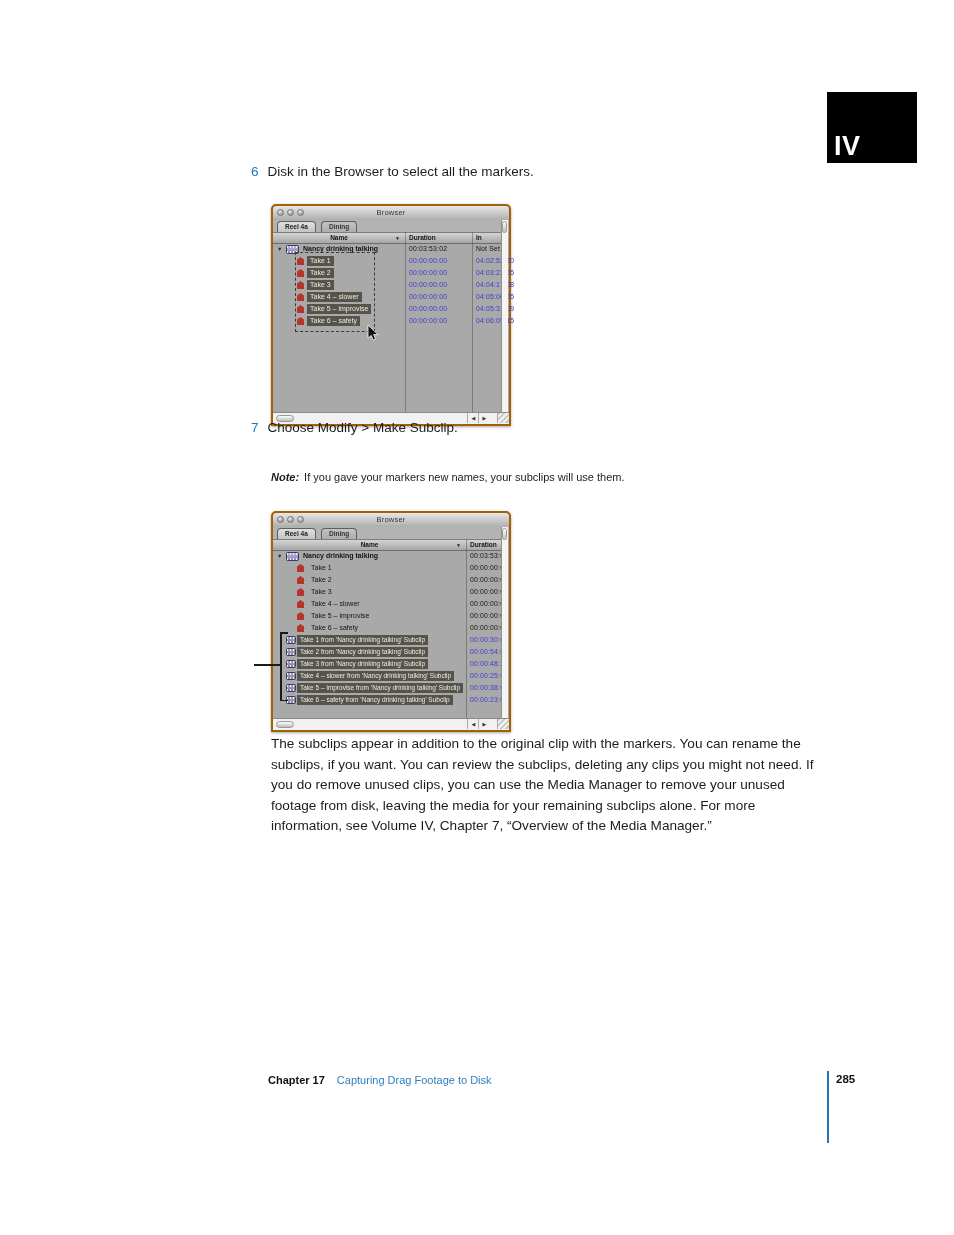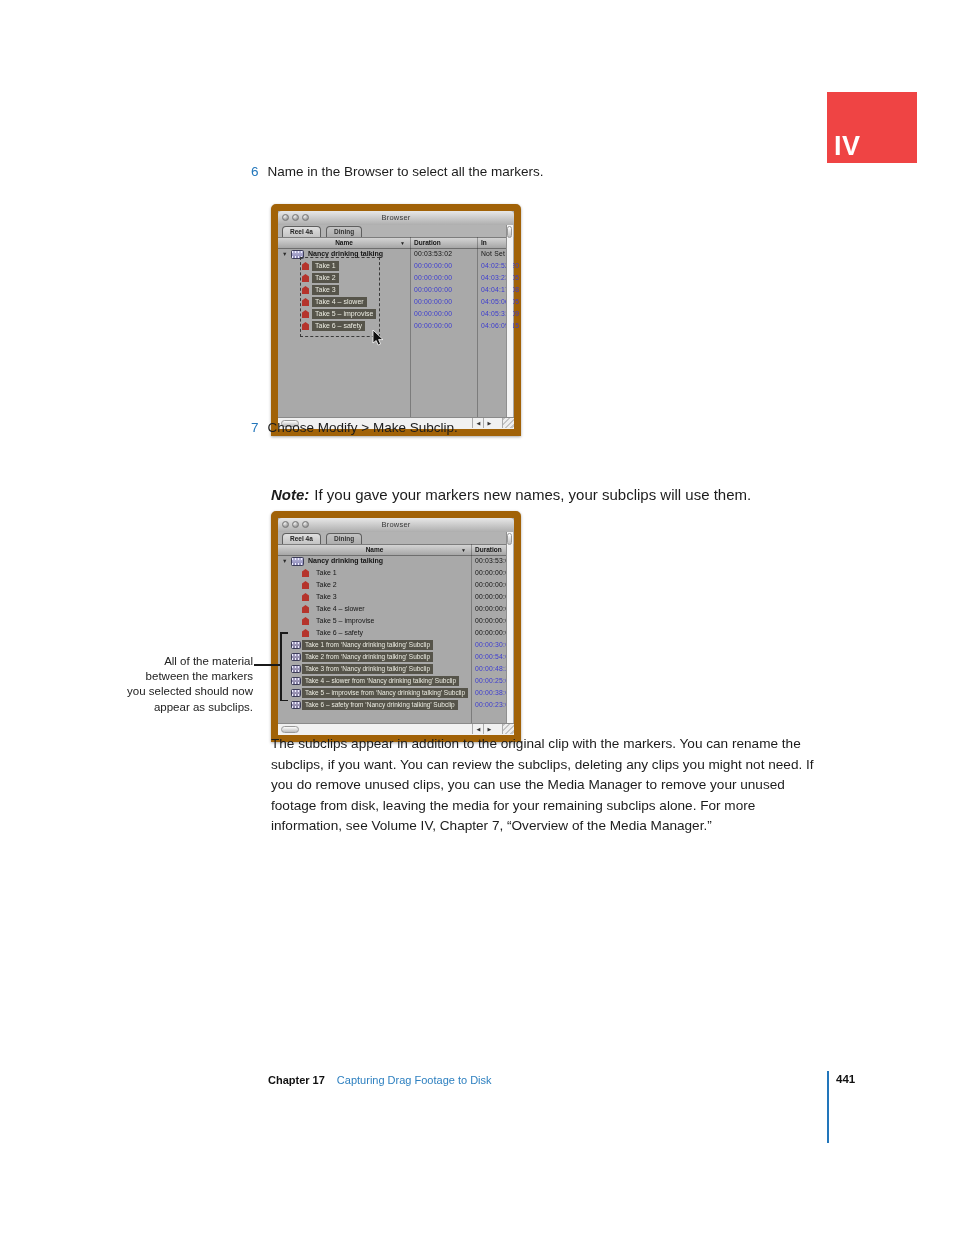--- a/index.html
+++ b/index.html
@@ -1,40 +1,40 @@
 <!DOCTYPE html>
 <html><head>
 <meta charset="utf-8">
 <style>
   html,body{margin:0;padding:0;background:#fff;}
   .page{position:relative;width:954px;height:1235px;background:#ffffff;
         font-family:"Liberation Sans",sans-serif;color:#1c1c1c;overflow:hidden;}
 
   
-  .badge{position:absolute;left:827px;top:92px;width:90px;height:71px;background:#ef4444;}
+  .badge{position:absolute;left:827px;top:92px;width:90px;height:71px;background:#000000;}
   .badge span{position:absolute;left:7px;bottom:1px;color:#fff;font-size:27px;font-weight:bold;letter-spacing:.5px;}
   .step{position:absolute;left:251px;font-size:13.5px;line-height:15px;}
   .step .num{color:#2276bb;margin-right:9px;}
-  .note-line{position:absolute;left:271px;top:486px;font-size:15px;}
+  .note-line{position:absolute;left:271px;top:471px;font-size:11px;}
   .note-line .nlabel{font-weight:bold;font-style:italic;margin-right:5px;}
   .bodypara{position:absolute;left:271px;top:734px;width:556px;font-size:13.6px;line-height:20.6px;}
   .caption{position:absolute;left:124px;top:654px;width:129px;text-align:right;
            font-size:11.5px;line-height:15.2px;color:#222;}
   .callout-h{position:absolute;left:254px;top:664px;width:27px;height:1.5px;background:#1a1a1a;}
   .bracket-v{position:absolute;left:280px;top:632px;width:1.5px;height:69px;background:#1a1a1a;}
   .bracket-t{position:absolute;left:280px;top:632px;width:8px;height:1.5px;background:#1a1a1a;}
   .bracket-b{position:absolute;left:280px;top:699.5px;width:8px;height:1.5px;background:#1a1a1a;}
   .footer{position:absolute;left:268px;top:1074px;font-size:11px;display:flex;gap:12px;}
   .footer .chap{font-weight:bold;color:#111;}
   .footer .ftitle{color:#2e80c0;cursor:pointer;}
   .pageno{position:absolute;left:836px;top:1073px;font-size:11.5px;font-weight:600;color:#111;}
   .pagerule{position:absolute;left:827px;top:1071px;width:1.5px;height:72px;background:#2276bb;}
 
   
-  .window{position:absolute;left:271px;width:236px;background:#a9a9a9;border:7px solid #a16207;
+  .window{position:absolute;left:271px;width:236px;background:#a9a9a9;border:2px solid #a16207;
           border-radius:5px 5px 0 0;box-shadow:0 1px 3px rgba(0,0,0,.35);}
   .w1{top:204px;height:218px;}
   .w2{top:511px;height:217px;}
   .titlebar{position:absolute;left:0;top:0;right:0;height:14px;border-radius:4px 4px 0 0;
             background:linear-gradient(#e7e7e7,#aeaeae);border-bottom:1px solid #8a8a8a;}
   .tlights{position:absolute;left:4px;top:3px;display:flex;gap:3px;}
   .tlight{width:7px;height:7px;border-radius:50%;border:1px solid #777;box-sizing:border-box;
           background:radial-gradient(circle at 35% 30%,#eee,#969696 75%);}
   .wtitle{text-align:center;font-size:7.5px;line-height:14px;color:#383838;letter-spacing:.2px;}
   .tabrow{position:absolute;left:0;top:14px;right:0;height:12px;background:#b3b3b3;}
@@ -92,21 +92,21 @@
 </head>
 <body>
 
 <div class="page">
 
   <div class="badge">
     <span>IV</span>
   </div>
 
   <div class="step" style="top:164px;">
-    <span class="num">6</span><span>Name in the Browser to select all the markers.</span>
+    <span class="num">6</span><span>Disk in the Browser to select all the markers.</span>
   </div>
 
   <div class="window w1">
     <div class="titlebar">
       <div class="tlights">
         <span class="tlight"></span>
         <span class="tlight"></span>
         <span class="tlight"></span>
       </div>
       <div class="wtitle">Browser</div>
@@ -287,33 +287,27 @@
       <div class="vthumb"></div>
     </div>
     <div class="hscroll">
       <div class="hthumb"></div>
       <div class="harrow ha-l">◀</div>
       <div class="harrow ha-r">▶</div>
       <div class="grip"></div>
     </div>
   </div>
 
-  <div class="caption">
-    <div>All of the material</div>
-    <div>between the markers</div>
-    <div>you selected should now</div>
-    <div>appear as subclips.</div>
-  </div>
   <div class="callout-h"></div>
   <div class="bracket-v"></div>
   <div class="bracket-t"></div>
   <div class="bracket-b"></div>
 
   <div class="bodypara">The subclips appear in addition to the original clip with the markers. You can rename the subclips, if you want. You can review the subclips, deleting any clips you might not need. If you do remove unused clips, you can use the Media Manager to remove your unused footage from disk, leaving the media for your remaining subclips alone. For more information, see Volume IV, Chapter 7, “Overview of the Media Manager.”</div>
 
   <div class="footer">
     <span class="chap">Chapter 17</span>
     <span class="ftitle">Capturing Drag Footage to Disk</span>
   </div>
   <div class="pagerule"></div>
-  <div class="pageno">441</div>
+  <div class="pageno">285</div>
 
 </div>
 
 </body></html>

